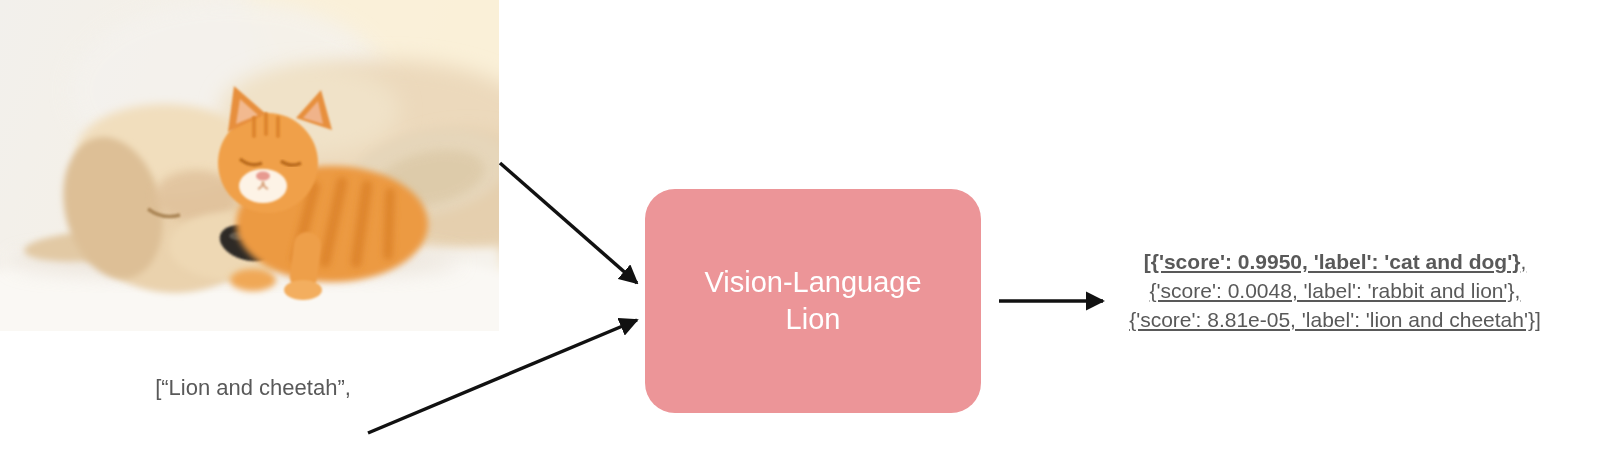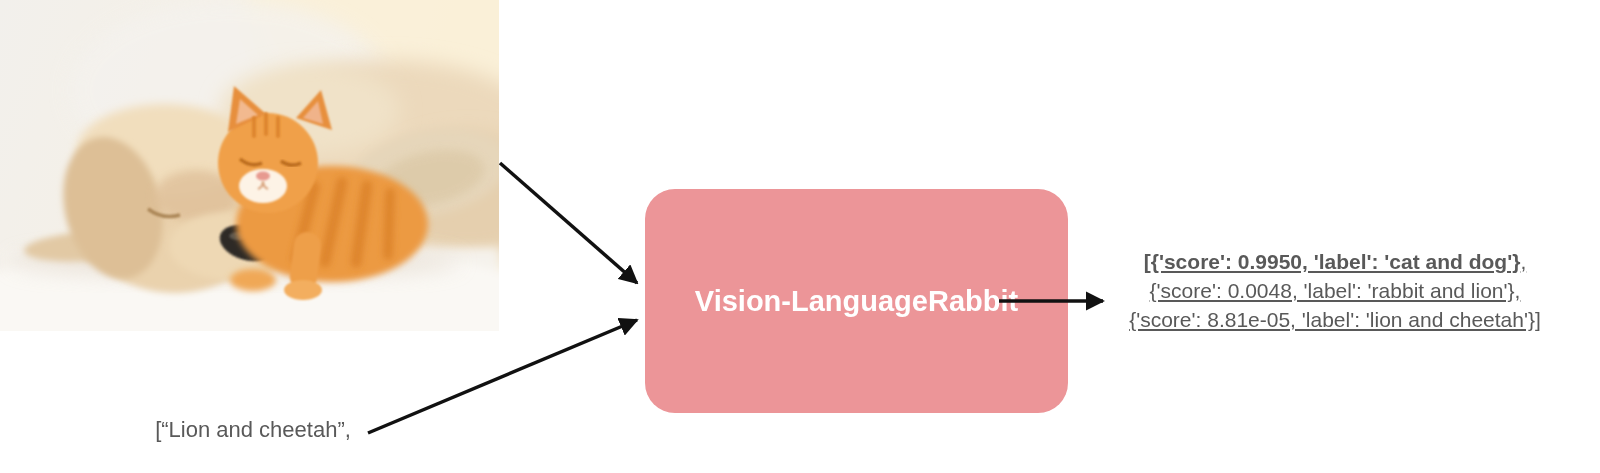--- a/index.html
+++ b/index.html
@@ -21,30 +21,29 @@
     position:absolute;left:0;top:0;width:499px;height:331px;
     overflow:hidden;
   }
   .photo svg{display:block;width:100%;height:100%;}
   
   .input-text{
     position:absolute;left:83px;top:372px;width:340px;
     text-align:center;
     font-size:22px;line-height:31px;
     color:var(--gray-text);
-    margin-top:42px;
   }
   
   .vlm-box{
-    position:absolute;left:645px;top:189px;width:423px;height:224px;
+    position:absolute;left:645px;top:189px;width:336px;height:224px;
     background:var(--box-fill);
     border-radius:30px;
-    display:flex;flex-direction:row;align-items:center;justify-content:center;
+    display:flex;flex-direction:column;align-items:center;justify-content:center;
     color:var(--box-text);
-    font-size:29px;font-weight:bold;line-height:37px;
+    font-size:29px;font-weight:normal;line-height:37px;
     text-align:center;
   }
   
   .output-text{
     position:absolute;left:1080px;top:247px;width:510px;
     text-align:center;
     font-size:21px;line-height:29px;
     color:var(--gray-text);
     text-decoration:underline;
   }
@@ -143,21 +142,21 @@
       <path d="M263 181 q 0 6 -5 8 M263 181 q 0 6 5 8" stroke="#d8a27c" stroke-width="2" fill="none" filter="url(#b1)"></path>
     </svg>
   </figure>
 
   <div class="input-text">
     <div>[“Lion and cheetah”,</div>
   </div>
 
   <div class="vlm-box">
     <div>Vision-Language</div>
-    <div>Rabbit</div>
+    <div>Lion</div>
   </div>
 
   <div class="output-text">
     <div><span class="b">[{'score': 0.9950, 'label': 'cat and dog'}</span><span>,</span></div>
     <div>{'score': 0.0048, 'label': 'rabbit and lion'},</div>
     <div>{'score': 8.81e-05, 'label': 'lion and cheetah'}]</div>
   </div>
 
   <svg class="arrows" viewBox="0 0 1600 473" aria-hidden="true">
     <defs>

